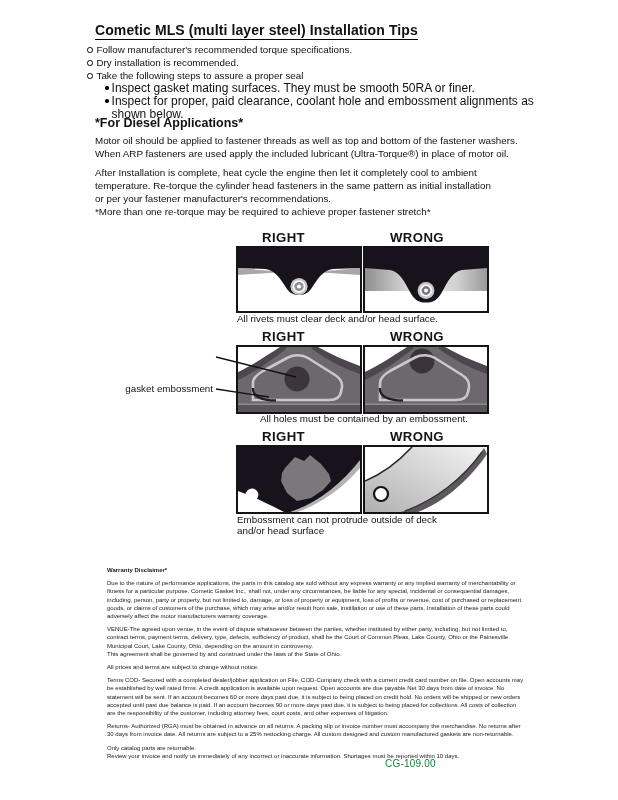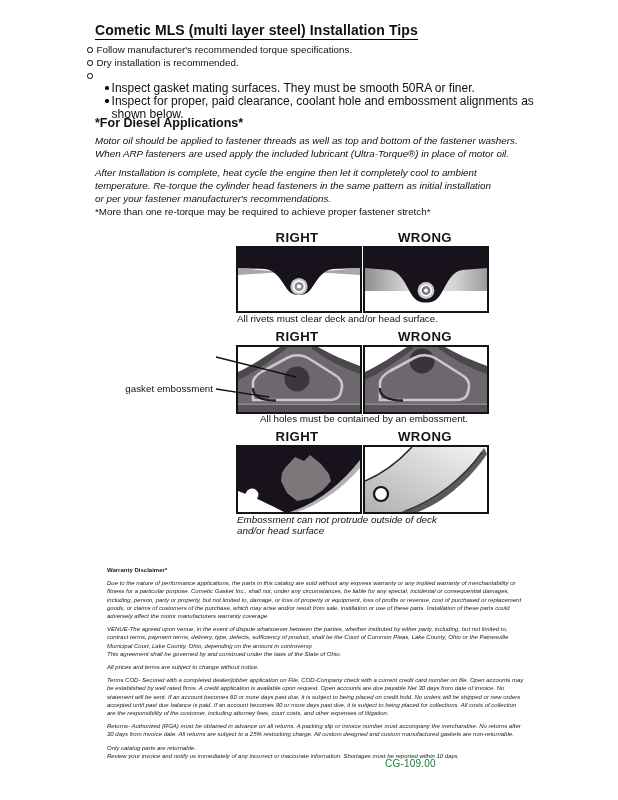--- a/index.html
+++ b/index.html
@@ -1,21 +1,21 @@
 <!DOCTYPE html>
 <html><head>
 <meta charset="utf-8">
 <style>
   html,body{margin:0;padding:0;background:#fff;}
   #page{
     position:relative;width:542px;height:800px;background:#ffffff;
     font-family:"Liberation Sans",sans-serif;color:#111;overflow:hidden;
   }
   .abs{position:absolute;}
-  .pre{white-space:pre-line;font-style:italic;}
+  .pre{white-space:pre-line;}
 
   .title{
     left:95px;top:22px;font-size:14px;font-weight:bold;
     border-bottom:1.6px solid #000;padding-bottom:1px;letter-spacing:.1px;
   }
   .bullets{left:87px;top:43px;font-size:9.8px;line-height:13px;}
   .bullet-row{display:flex;align-items:flex-start;}
   .o-marker{
     width:3.5px;height:3.5px;border:1px solid #000;border-radius:50%;
     margin:4px 4px 0 0;flex:0 0 auto;
@@ -25,21 +25,21 @@
     width:3.6px;height:3.6px;background:#000;border-radius:50%;
     margin:4px 3px 0 0;flex:0 0 auto;
   }
   .diesel-heading{left:95px;top:116px;font-size:12.5px;font-weight:bold;}
   .para{left:95px;font-size:9.8px;line-height:12.9px;width:440px;}
   .p1{top:135px;}
   .p2{top:167px;}
   .p3{top:206px;}
 
   .fig-label{
-    width:70px;text-align:center;font-size:13.2px;font-weight:600;
+    width:70px;text-align:left;font-size:13.2px;font-weight:600;
     letter-spacing:.4px;color:#141414;
   }
   .fig-box{
     width:122px;border:2px solid #141414;background:#fff;box-sizing:content-box;
     line-height:0;
   }
   .fig-box svg{display:block;}
   .caption{font-size:9.8px;line-height:11px;color:#111;}
 
   .lbl-r1{left:262px;top:230px;}
@@ -82,20 +82,21 @@
     <div class="bullet-row">
       <span class="o-marker"></span>
       <span>Follow manufacturer's recommended torque specifications.</span>
     </div>
     <div class="bullet-row">
       <span class="o-marker"></span>
       <span>Dry installation is recommended.</span>
     </div>
     <div class="bullet-row">
       <span class="o-marker"></span>
+      <span>Take the following steps to assure a proper seal</span>
     </div>
   </div>
 
   <div class="abs sub-bullets">
     <div class="bullet-row">
       <span class="d-marker"></span>
       <span>Inspect gasket mating surfaces.  They must be smooth 50RA or finer.</span>
     </div>
     <div class="bullet-row">
       <span class="d-marker"></span>

